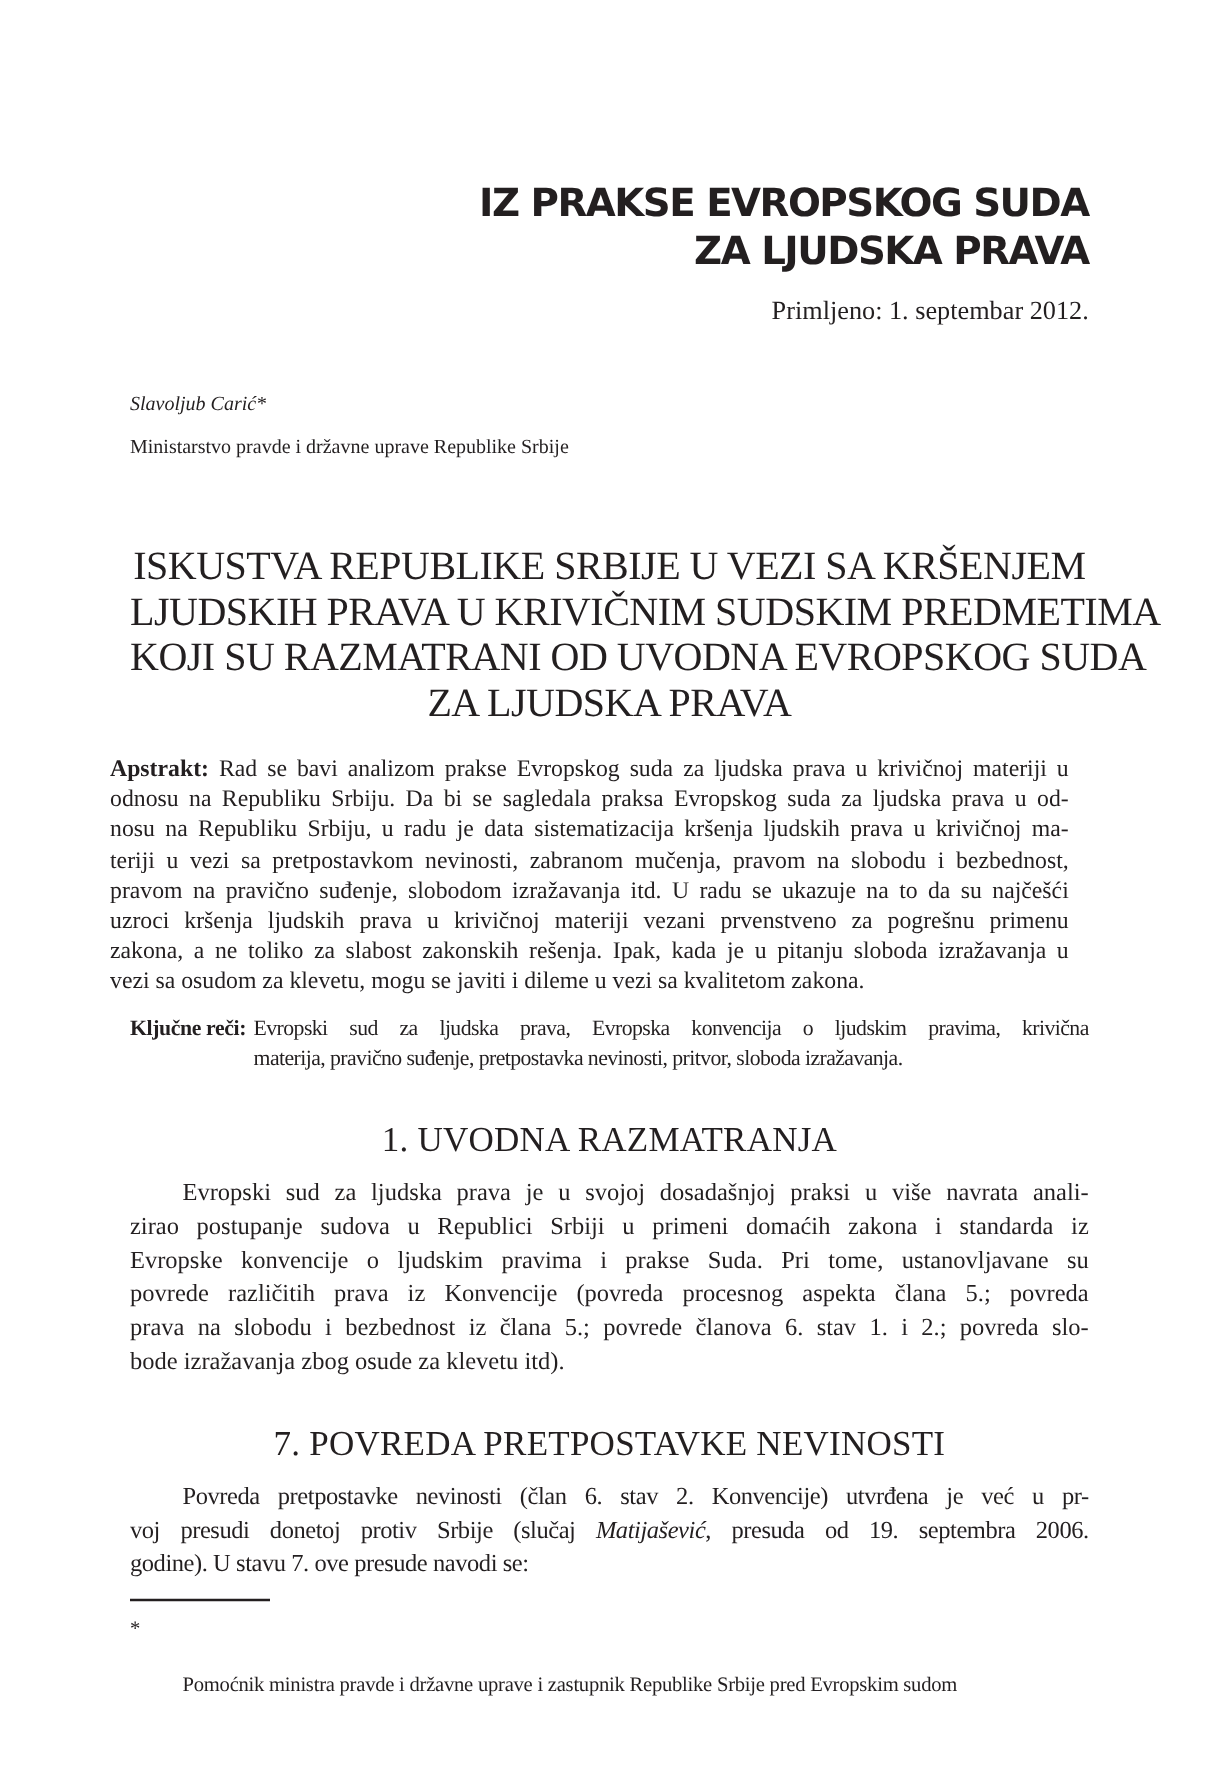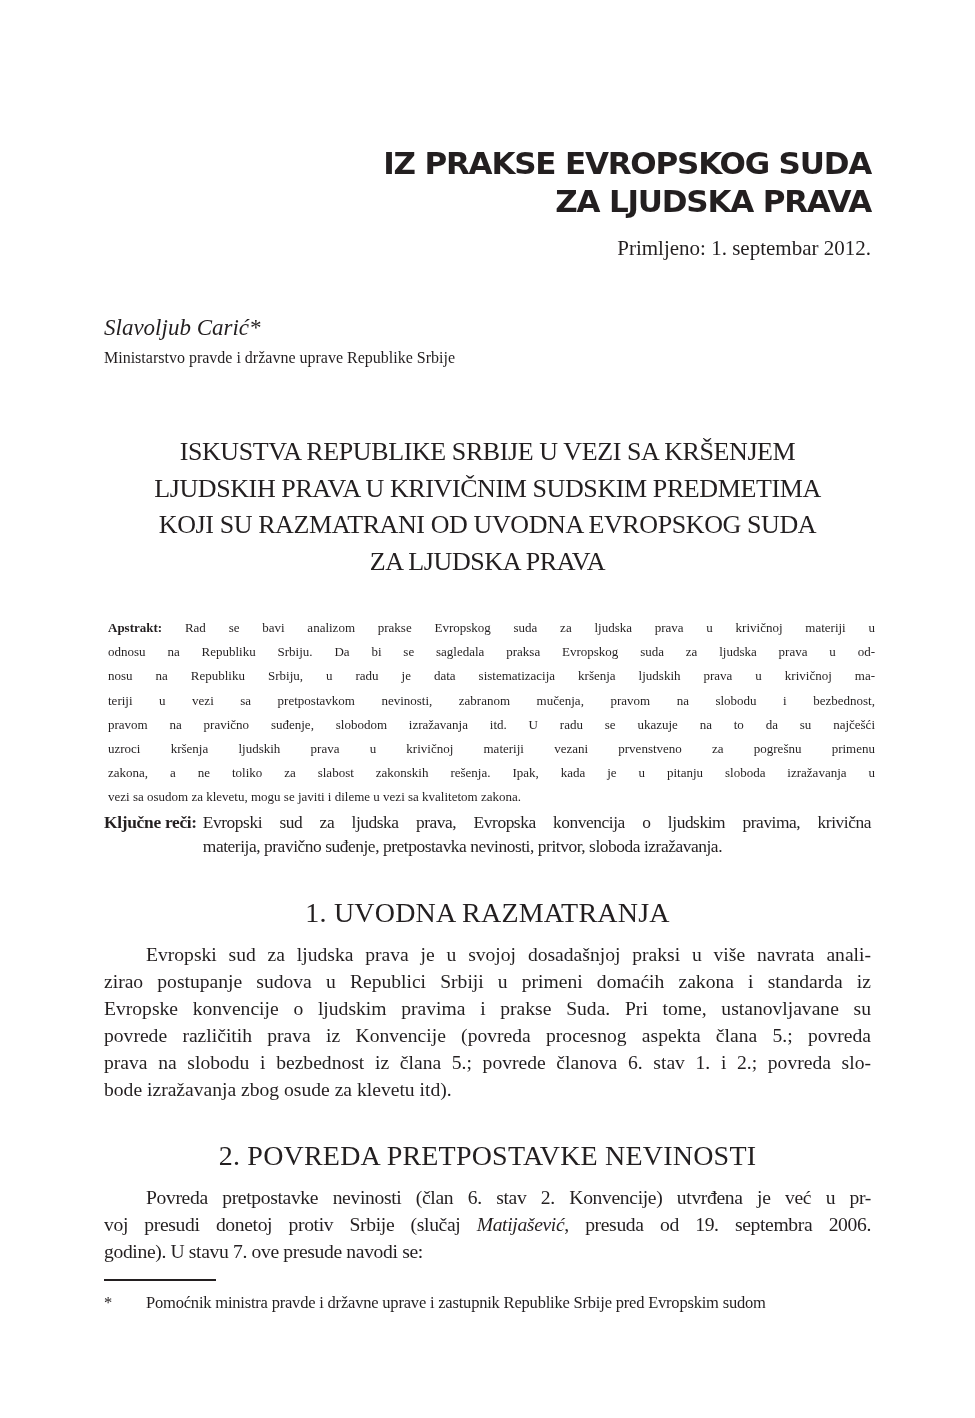--- a/index.html
+++ b/index.html
@@ -4,27 +4,27 @@
 <style>
   html, body { margin: 0; padding: 0; background: #ffffff; }
   body { width: 975px; height: 1418px; position: relative; overflow: hidden; color: #231f20; }
   .serif { font-family: "Liberation Serif", "DejaVu Serif", serif; }
   .sans { font-family: "DejaVu Sans", "Liberation Sans", sans-serif; }
   .abs { position: absolute; }
 
   .top-title { right: 104px; text-align: right; font-weight: bold; font-size: 31px; letter-spacing: -1.2px; line-height: 40px; }
   .received { right: 104px; top: 236px; font-size: 21px; text-align: right; }
 
-  .author { left: 104px; top: 315px; font-size: 23px; font-style: italic; }
+  .author { left: 104px; top: 315px; font-size: 16px; font-style: italic; }
   .affil { left: 104px; top: 349px; font-size: 16px; }
 
-  .main-title { left: 104px; width: 767px; top: 434px; text-align: center; font-size: 26px; line-height: 36.5px; letter-spacing: -0.4px; }
+  .main-title { left: 104px; width: 767px; top: 434px; text-align: center; font-size: 32px; line-height: 36.5px; letter-spacing: -0.4px; }
   .main-title div { white-space: nowrap; }
 
-  .abstract { left: 108px; width: 767px; top: 604px; font-size: 13px; line-height: 24.2px; margin-top: 12px; }
+  .abstract { left: 88px; width: 767px; top: 604px; font-size: 19px; line-height: 24.2px; }
   .line { white-space: nowrap; text-align: justify; text-align-last: justify; }
   .line.last { text-align-last: left; }
   b.lbl { font-weight: bold; }
 
   .keywords { left: 104px; width: 767px; top: 810px; font-size: 17.4px; line-height: 24px; }
   .kw-row { display: flex; }
   .kw-label { font-weight: bold; white-space: nowrap; letter-spacing: -0.3px; }
   .kw-text { flex: 1; padding-left: 6px; letter-spacing: -0.45px; }
 
   .heading { left: 104px; width: 767px; text-align: center; font-size: 28px; letter-spacing: 0.2px; }
@@ -82,29 +82,29 @@
 
 <div class="abs serif body-text" style="top:941px;">
   <div class="line indent">Evropski sud za ljudska prava je u svojoj dosadašnjoj praksi u više navrata anali-</div>
   <div class="line">zirao postupanje sudova u Republici Srbiji u primeni domaćih zakona i standarda iz</div>
   <div class="line">Evropske konvencije o ljudskim pravima i prakse Suda. Pri tome, ustanovljavane su</div>
   <div class="line">povrede različitih prava iz Konvencije (povreda procesnog aspekta člana 5.; povreda</div>
   <div class="line">prava na slobodu i bezbednost iz člana 5.; povrede članova 6. stav 1. i 2.; povreda slo-</div>
   <div class="line last">bode izražavanja zbog osude za klevetu itd).</div>
 </div>
 
-<div class="abs serif heading" style="top:1140px;">2. POVREDA PRETPOSTAVKE NEVINOSTI</div>
+<div class="abs serif heading" style="top:1140px;">7. POVREDA PRETPOSTAVKE NEVINOSTI</div>
 
 <div class="abs serif body-text" style="top:1184px; letter-spacing:-0.35px;">
   <div class="line indent">Povreda pretpostavke nevinosti (član 6. stav 2. Konvencije) utvrđena je već u pr-</div>
   <div class="line"><span>voj presudi donetoj protiv Srbije (slučaj </span><i>Matijašević</i><span>, presuda od 19. septembra 2006.</span></div>
   <div class="line last">godine). U stavu 7. ove presude navodi se:</div>
 </div>
 
 <div class="abs footnote-rule"></div>
 <div class="abs serif footnote">
   <div class="fn-row">
     <span class="fn-mark">*</span>
     <div class="fn-text">
-      <div style="white-space:nowrap;">Pomoćnik ministra pravde i državne uprave i zastupnik Republike Srbije pred Evropskim sudom</div>
+      <div style="white-space:nowrap;margin-top:45px;">Pomoćnik ministra pravde i državne uprave i zastupnik Republike Srbije pred Evropskim sudom</div>
     </div>
   </div>
 </div>
 
 </body></html>

